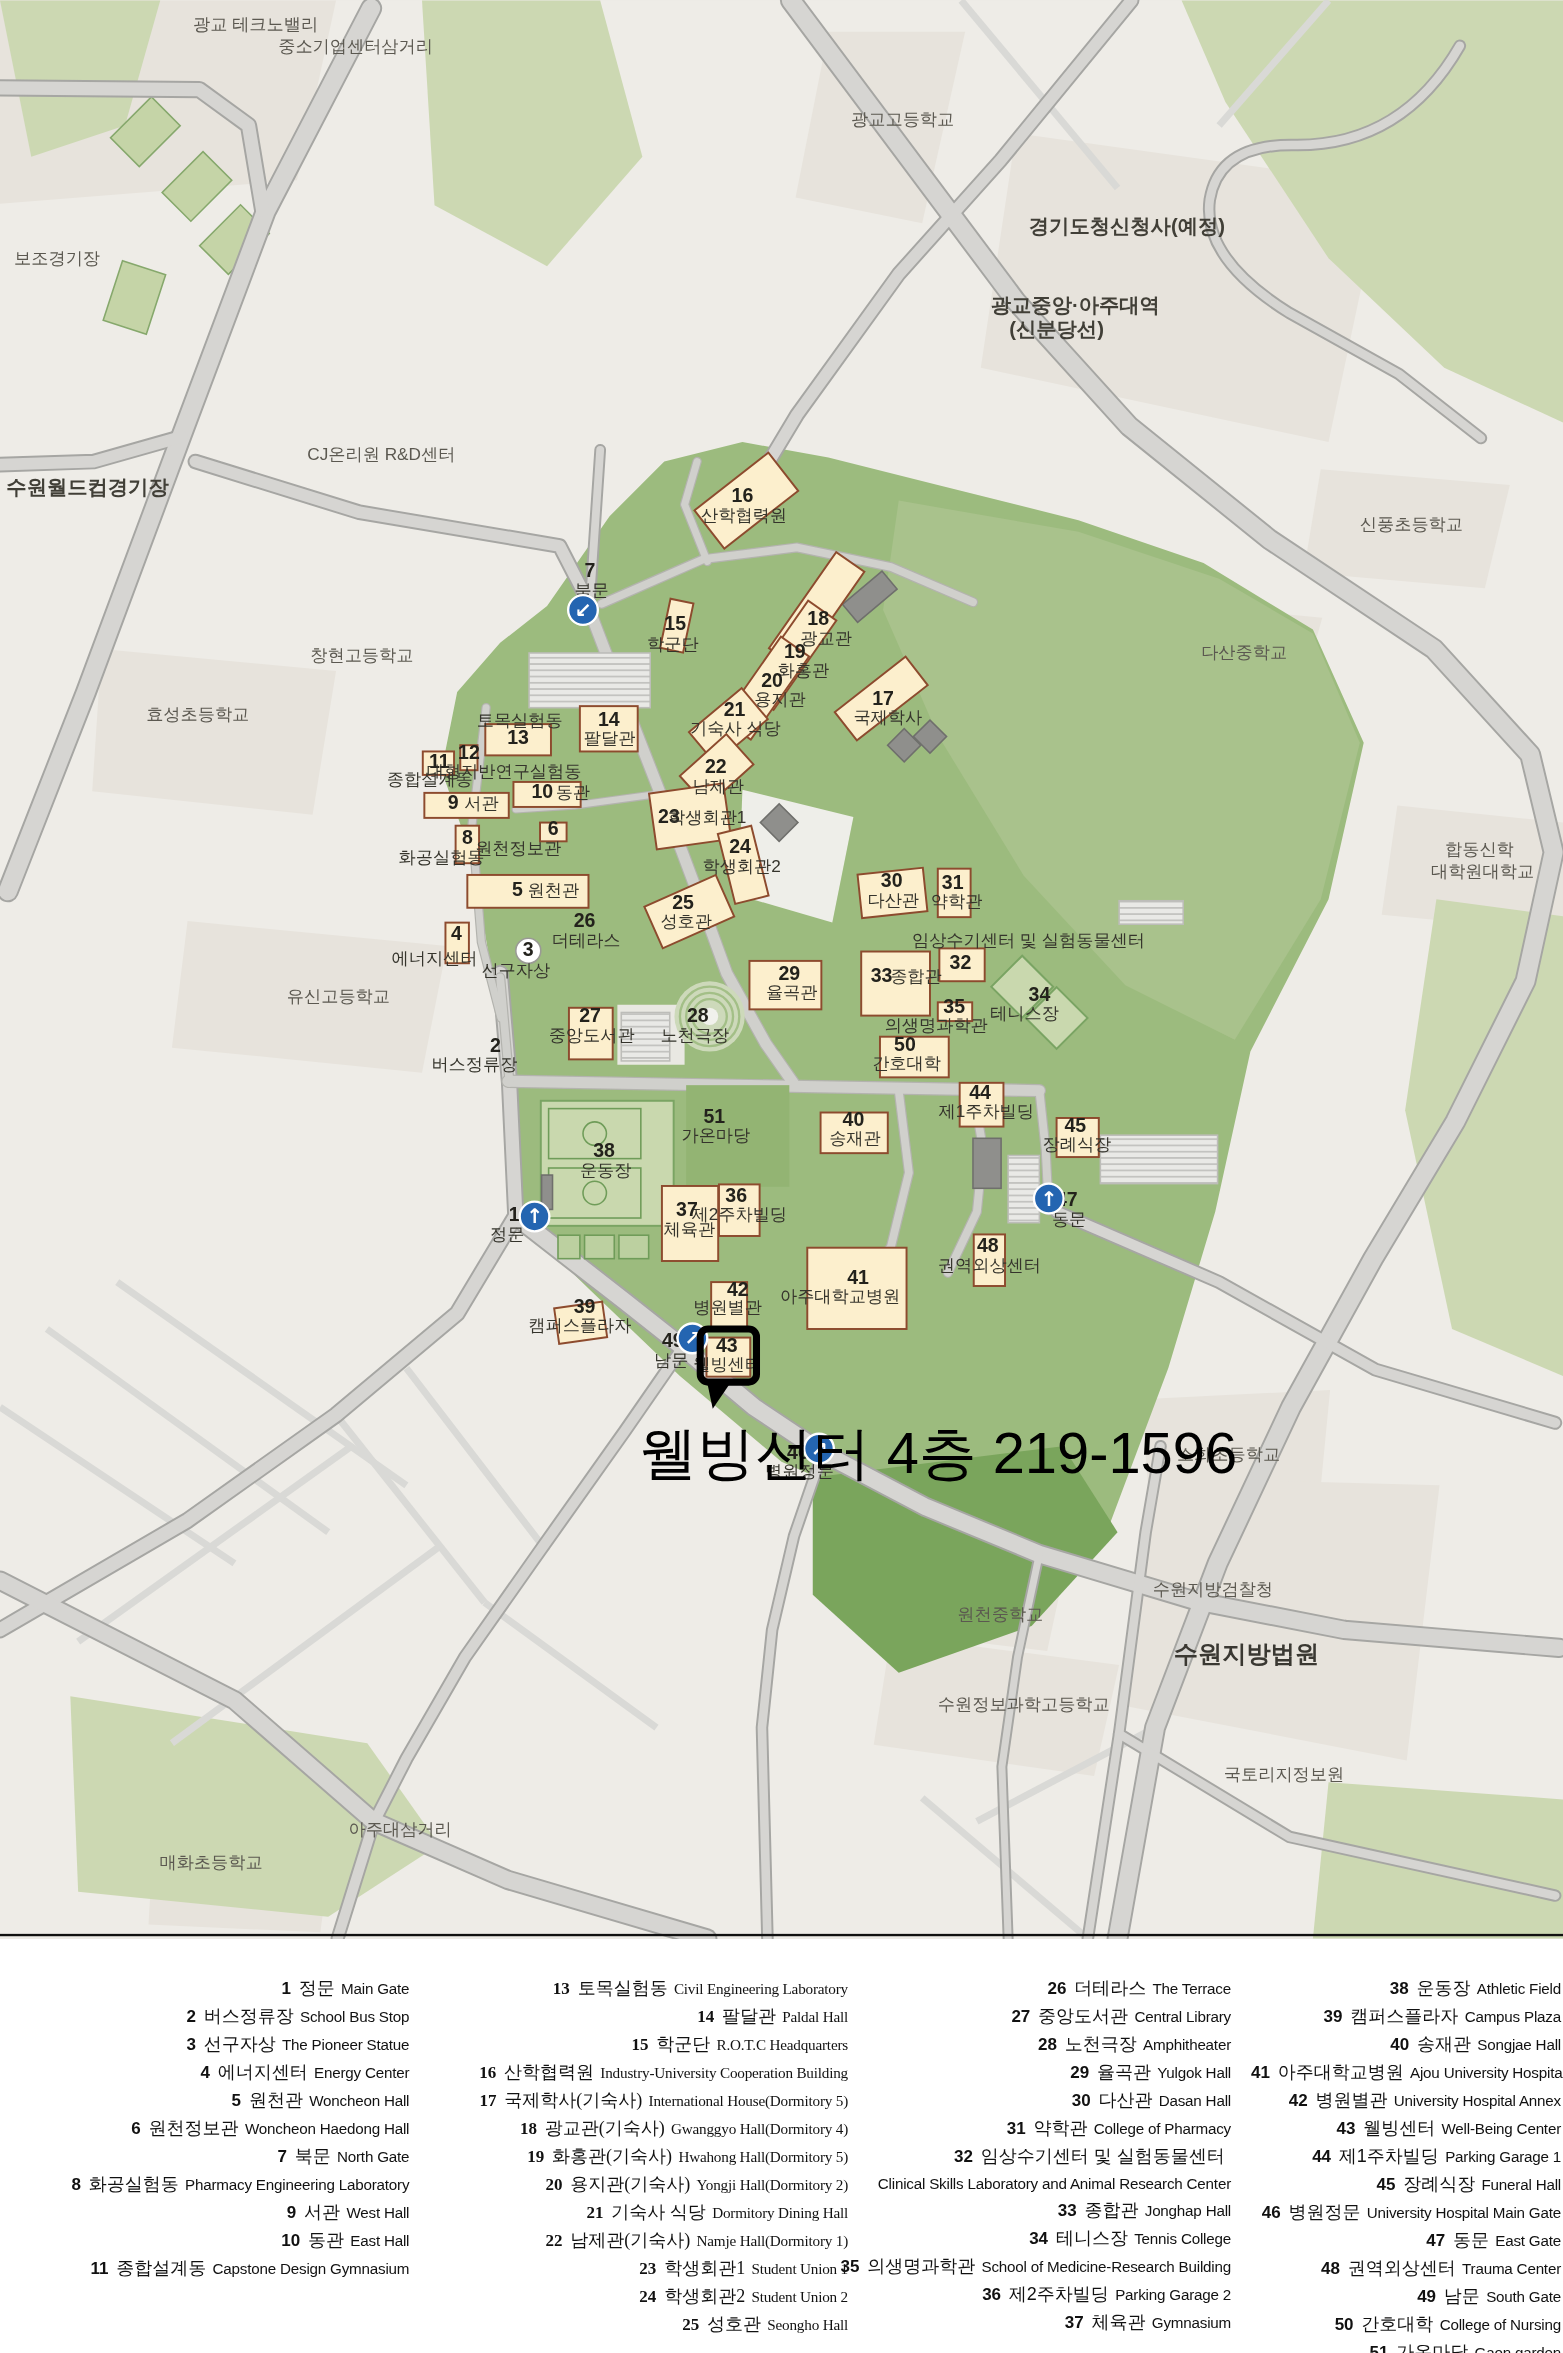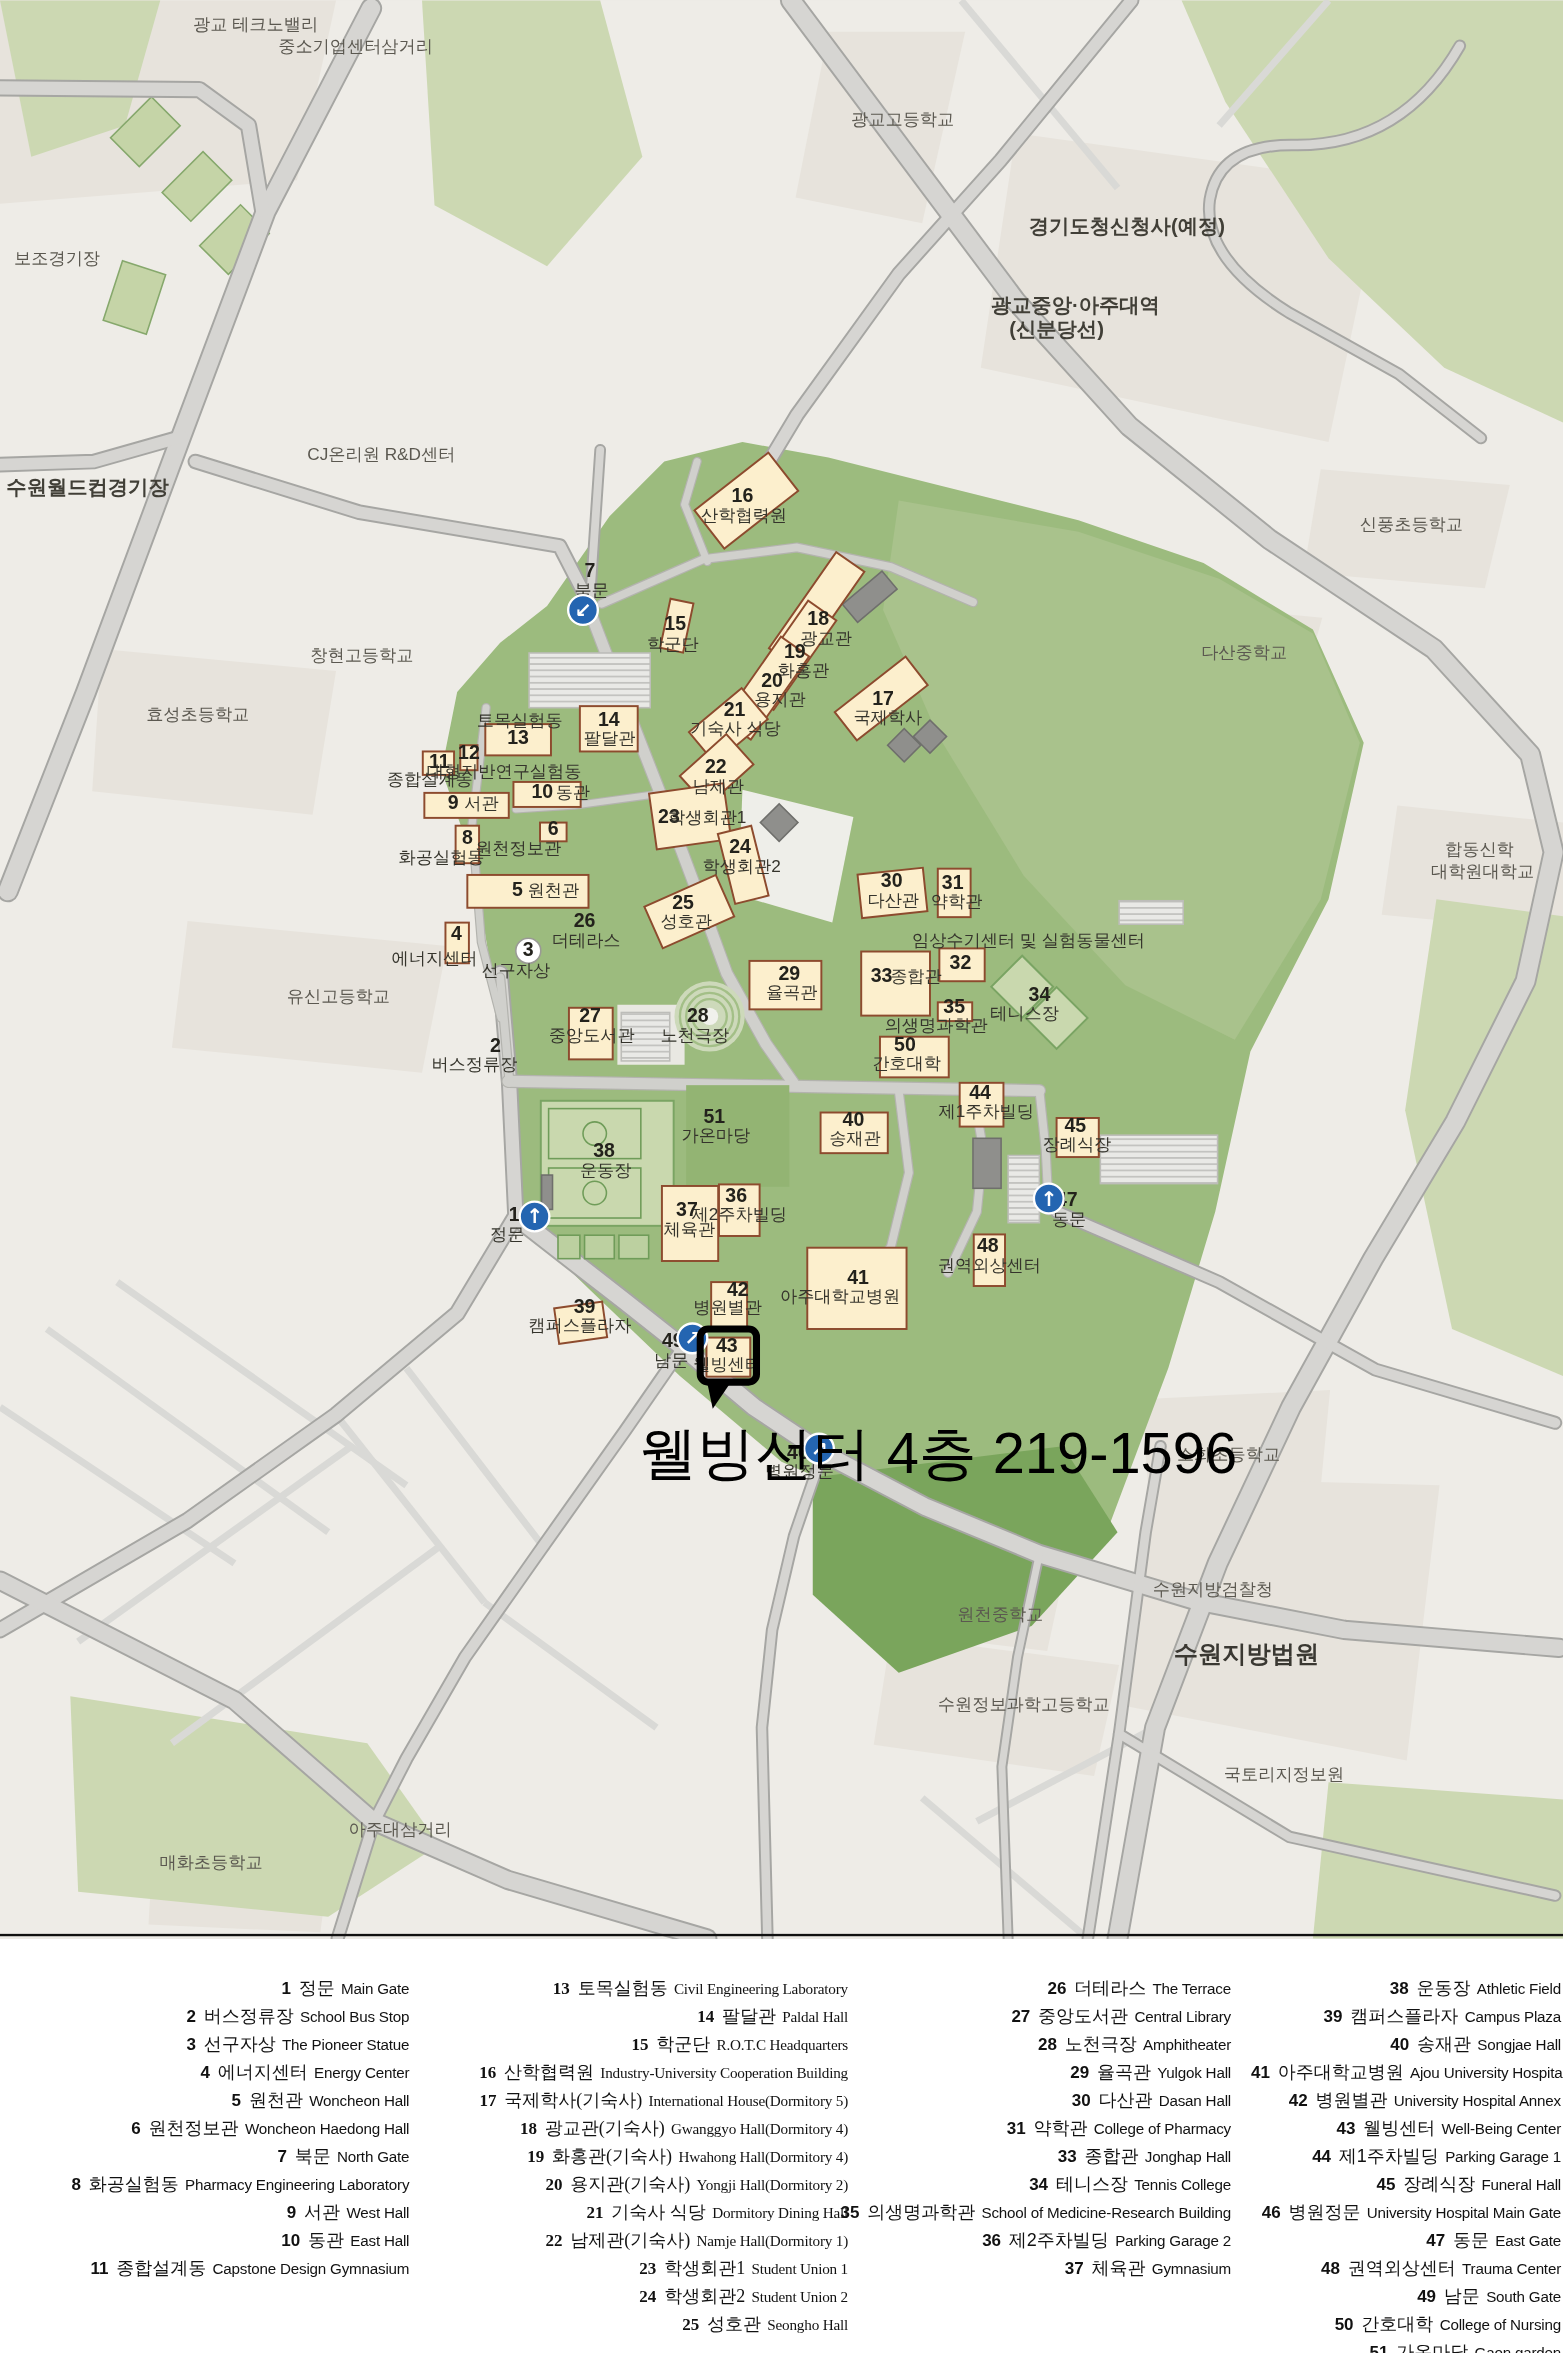--- a/index.html
+++ b/index.html
@@ -417,35 +417,36 @@
         <div class="lrow"><span class="lnum">10</span><span class="lko">동관</span><span class="len">East Hall</span></div>
         <div class="lrow"><span class="lnum">11</span><span class="lko">종합설계동</span><span class="len">Capstone Design Gymnasium</span></div>
       </div>
     <div class="lcol lcol2">
         <div class="lrow"><span class="lnum">13</span><span class="lko">토목실험동</span><span class="len">Civil Engineering Laboratory</span></div>
         <div class="lrow"><span class="lnum">14</span><span class="lko">팔달관</span><span class="len">Paldal Hall</span></div>
         <div class="lrow"><span class="lnum">15</span><span class="lko">학군단</span><span class="len">R.O.T.C Headquarters</span></div>
         <div class="lrow"><span class="lnum">16</span><span class="lko">산학협력원</span><span class="len">Industry-University Cooperation Building</span></div>
         <div class="lrow"><span class="lnum">17</span><span class="lko">국제학사(기숙사)</span><span class="len">International House(Dormitory 5)</span></div>
         <div class="lrow"><span class="lnum">18</span><span class="lko">광교관(기숙사)</span><span class="len">Gwanggyo Hall(Dormitory 4)</span></div>
-        <div class="lrow"><span class="lnum">19</span><span class="lko">화홍관(기숙사)</span><span class="len">Hwahong Hall(Dormitory 4)</span></div>
+        <div class="lrow"><span class="lnum">19</span><span class="lko">화홍관(기숙사)</span><span class="len">Hwahong Hall(Dormitory 5)</span></div>
         <div class="lrow"><span class="lnum">20</span><span class="lko">용지관(기숙사)</span><span class="len">Yongji Hall(Dormitory 2)</span></div>
         <div class="lrow"><span class="lnum">21</span><span class="lko">기숙사 식당</span><span class="len">Dormitory Dining Hall</span></div>
         <div class="lrow"><span class="lnum">22</span><span class="lko">남제관(기숙사)</span><span class="len">Namje Hall(Dormitory 1)</span></div>
         <div class="lrow"><span class="lnum">23</span><span class="lko">학생회관1</span><span class="len">Student Union 1</span></div>
         <div class="lrow"><span class="lnum">24</span><span class="lko">학생회관2</span><span class="len">Student Union 2</span></div>
         <div class="lrow"><span class="lnum">25</span><span class="lko">성호관</span><span class="len">Seongho Hall</span></div>
       </div>
     <div class="lcol lcol3">
         <div class="lrow"><span class="lnum">26</span><span class="lko">더테라스</span><span class="len">The Terrace</span></div>
         <div class="lrow"><span class="lnum">27</span><span class="lko">중앙도서관</span><span class="len">Central Library</span></div>
         <div class="lrow"><span class="lnum">28</span><span class="lko">노천극장</span><span class="len">Amphitheater</span></div>
         <div class="lrow"><span class="lnum">29</span><span class="lko">율곡관</span><span class="len">Yulgok Hall</span></div>
         <div class="lrow"><span class="lnum">30</span><span class="lko">다산관</span><span class="len">Dasan Hall</span></div>
         <div class="lrow"><span class="lnum">31</span><span class="lko">약학관</span><span class="len">College of Pharmacy</span></div>
+        <div class="lrow wrap"><span class="lnum">32</span><span class="lko">임상수기센터 및 실험동물센터</span><span class="len">Clinical Skills Laboratory and Animal Research Center</span></div>
         <div class="lrow"><span class="lnum">33</span><span class="lko">종합관</span><span class="len">Jonghap Hall</span></div>
         <div class="lrow"><span class="lnum">34</span><span class="lko">테니스장</span><span class="len">Tennis College</span></div>
         <div class="lrow"><span class="lnum">35</span><span class="lko">의생명과학관</span><span class="len">School of Medicine-Research Building</span></div>
         <div class="lrow"><span class="lnum">36</span><span class="lko">제2주차빌딩</span><span class="len">Parking Garage 2</span></div>
         <div class="lrow"><span class="lnum">37</span><span class="lko">체육관</span><span class="len">Gymnasium</span></div>
       </div>
     <div class="lcol lcol4">
         <div class="lrow"><span class="lnum">38</span><span class="lko">운동장</span><span class="len">Athletic Field</span></div>
         <div class="lrow"><span class="lnum">39</span><span class="lko">캠퍼스플라자</span><span class="len">Campus Plaza</span></div>
         <div class="lrow"><span class="lnum">40</span><span class="lko">송재관</span><span class="len">Songjae Hall</span></div>

